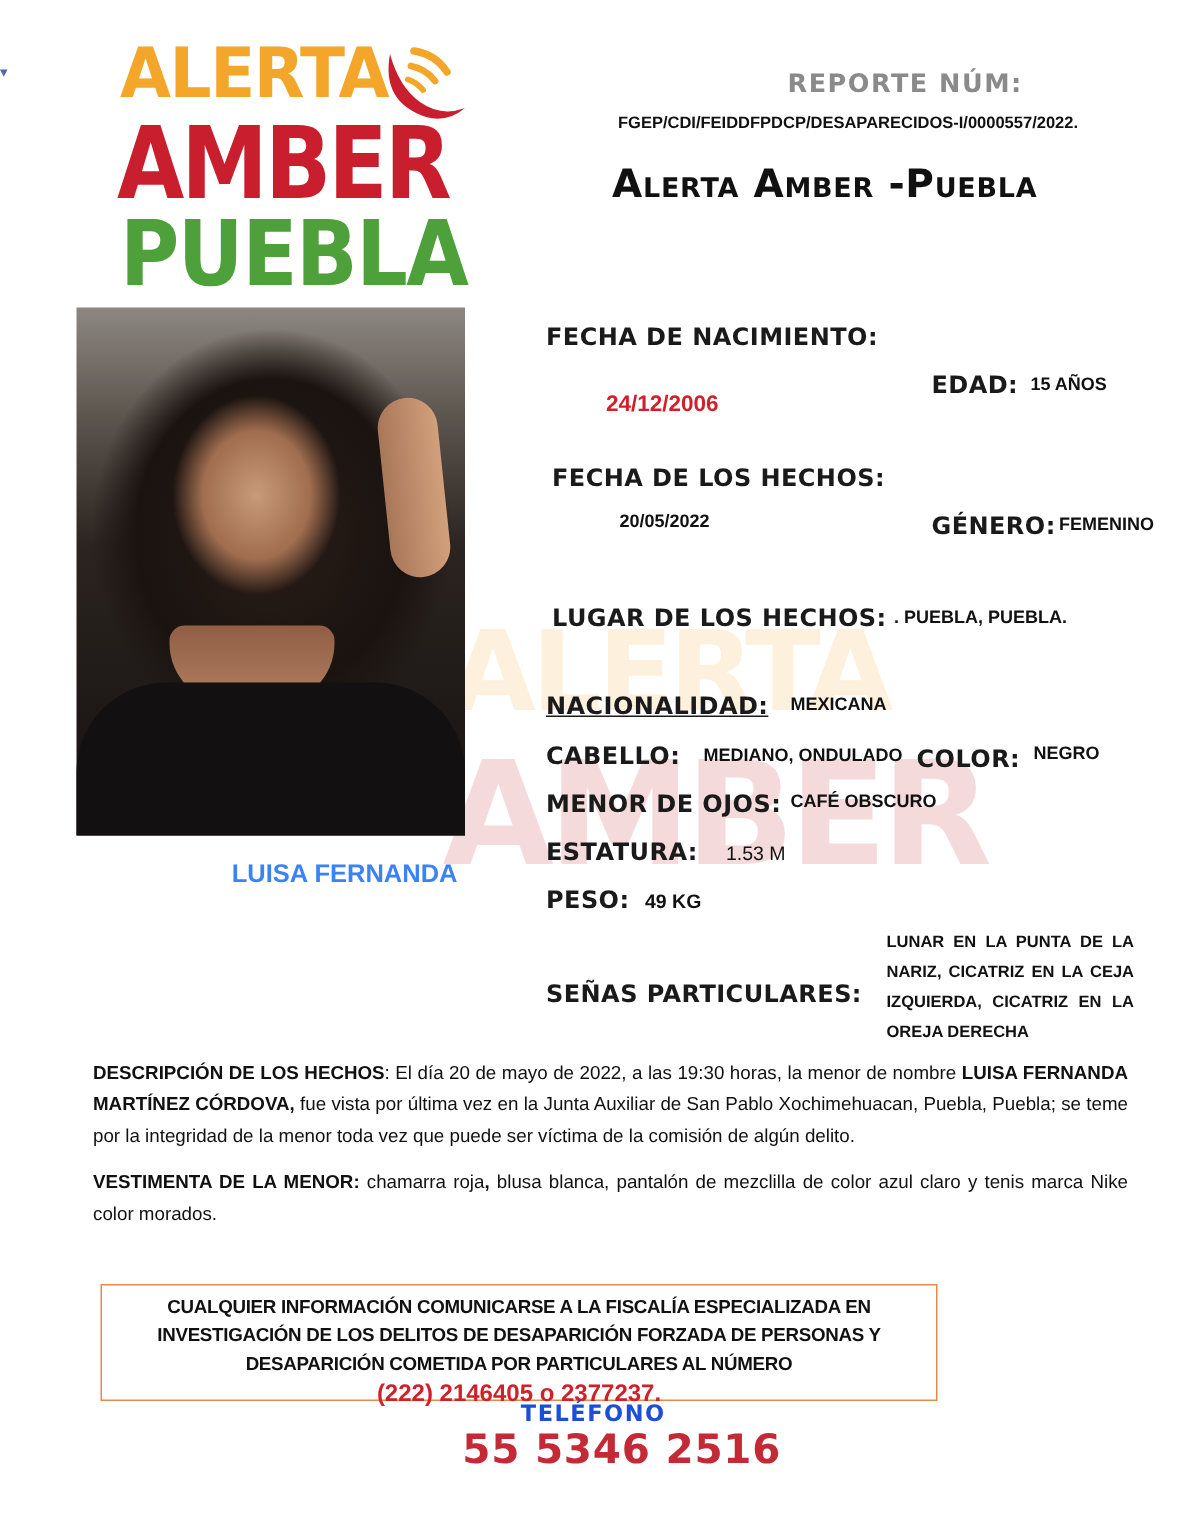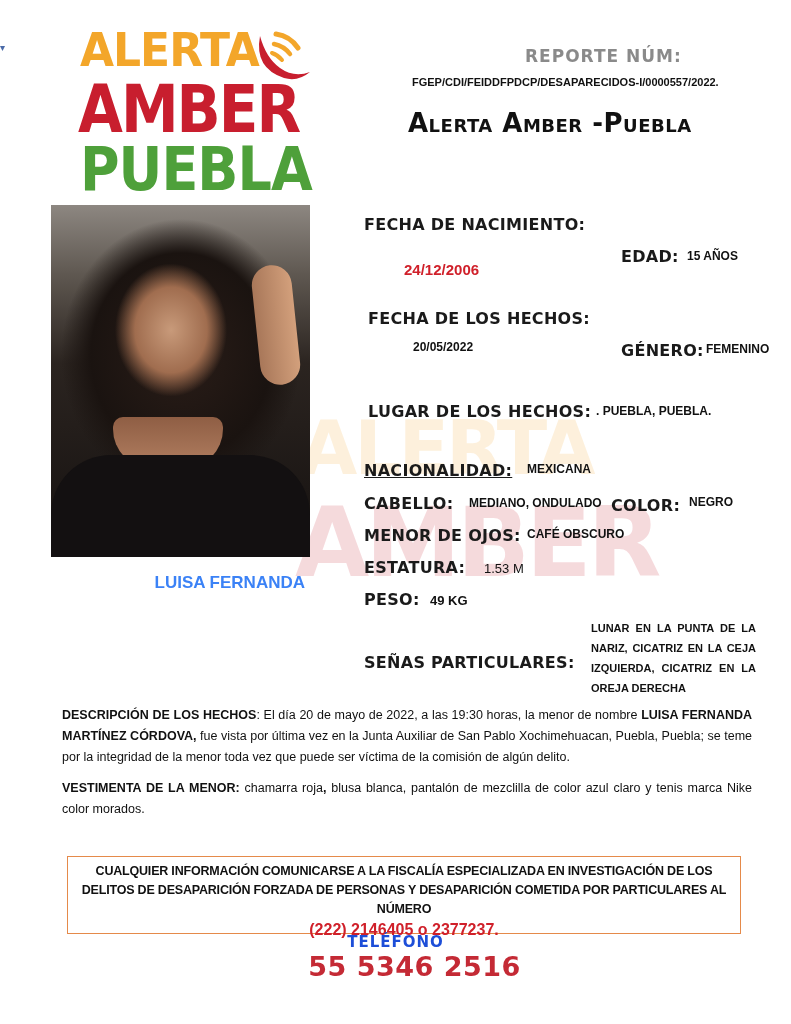--- a/index.html
+++ b/index.html
@@ -22,21 +22,21 @@
   .watermark { left:300px; top:405px; width:240px; height:210px; opacity:0.16; }
   .watermark .w1 { position:absolute; left:0; top:0; font-family:"DejaVu Sans", sans-serif; font-weight:bold; font-size:74px; color:#f3a62a; letter-spacing:-3px; }
   .watermark .w2 { position:absolute; left:-5px; top:82px; font-family:"DejaVu Sans", sans-serif; font-weight:bold; font-size:96px; color:#c81e2e; letter-spacing:-4px; }
   .lbl { font-family:"DejaVu Sans", sans-serif; font-weight:bold; font-size:16px; color:#1a1a1a; letter-spacing:0.3px; white-space:nowrap; }
   .val { font-family:"Liberation Sans", sans-serif; font-weight:bold; font-size:12px; color:#111; white-space:nowrap; }
   .val.red { color:#d0202a; font-size:15px; }
   .val.md { font-size:13px; }
   .marks { left:591px; top:618px; width:165px; font-family:"Liberation Sans", sans-serif; font-weight:bold; font-size:11px; line-height:20px; text-align:justify; color:#111; }
   .para { left:62px; width:690px; font-family:"Liberation Sans", sans-serif; font-size:12.5px; line-height:21px; color:#111; text-align:justify; }
   .para b { font-weight:bold; }
-  .contact-box { left:67px; top:856px; width:674px; height:78px; border:1.5px solid #e58a4a; box-sizing:border-box; text-align:center; }
+  .contact-box { left:67px; top:856px; width:558px; height:78px; border:1.5px solid #e58a4a; box-sizing:border-box; text-align:center; }
   .contact-box .ct { font-family:"Liberation Sans", sans-serif; font-weight:bold; font-size:12.5px; line-height:19px; color:#111; margin-top:5px; letter-spacing:-0.2px; }
   .contact-box .cp { font-family:"Liberation Sans", sans-serif; font-weight:bold; font-size:16px; line-height:22px; color:#d0202a; }
   .tel-label { left:0; width:791px; top:933px; text-align:center; font-family:"DejaVu Sans", sans-serif; font-weight:bold; font-size:15px; color:#1d4ed8; letter-spacing:1px; }
   .tel-num { left:0; width:791px; top:951px; text-align:center; font-family:"DejaVu Sans", sans-serif; font-weight:bold; font-size:27px; color:#c42a35; letter-spacing:0.5px;padding-left:19px; }
 </style>
 </head>
 <body>
 
 <div class="abs edge-mark">▾</div>
 

